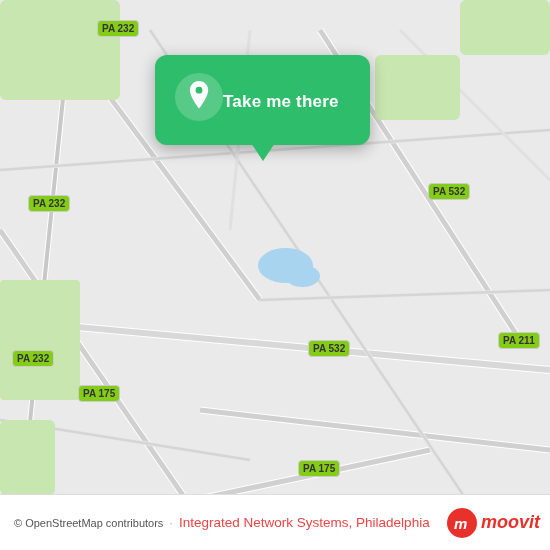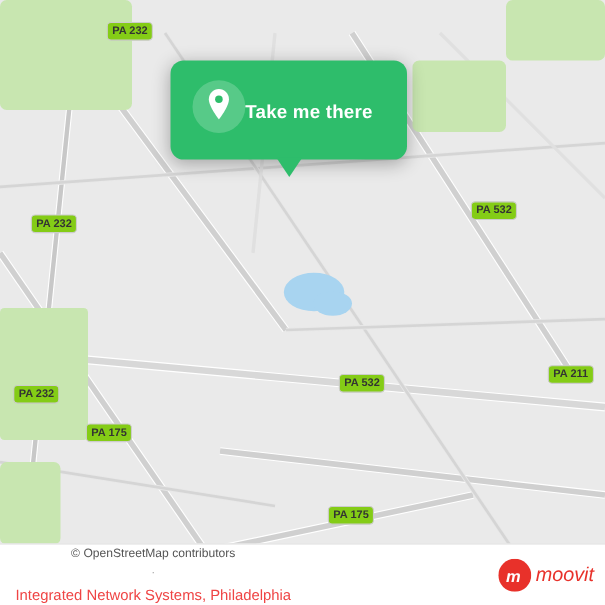--- a/index.html
+++ b/index.html
@@ -95,21 +95,20 @@
       justify-content: space-between;
       padding: 0 10px 0 14px;
       z-index: 20;
       border-top: 1px solid #ddd;
     }
 
     .bottom-bar-left {
       display: flex;
       align-items: center;
       gap: 6px;
-      flex-direction: column;
     }
 
     .osm-copyright {
       font-size: 11px;
       color: #555;
     }
 
     .bottom-bar-title {
       font-size: 13.5px;
       color: #ef4444;
@@ -117,21 +116,21 @@
     }
 
     .moovit-logo {
       display: flex;
       align-items: center;
       gap: 4px;
     }
 
     .moovit-text {
       font-size: 18px;
-      font-weight: 400;
+      font-weight: 700;
       color: #e8312a;
       font-style: italic;
     }
 
     
     .road-badge {
       position: absolute;
       background: #84cc16;
       border-radius: 4px;
       font-size: 10px;

